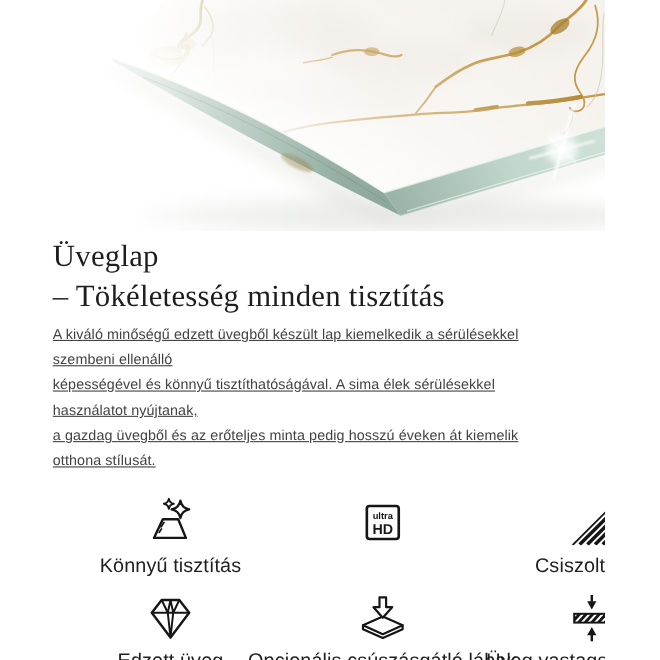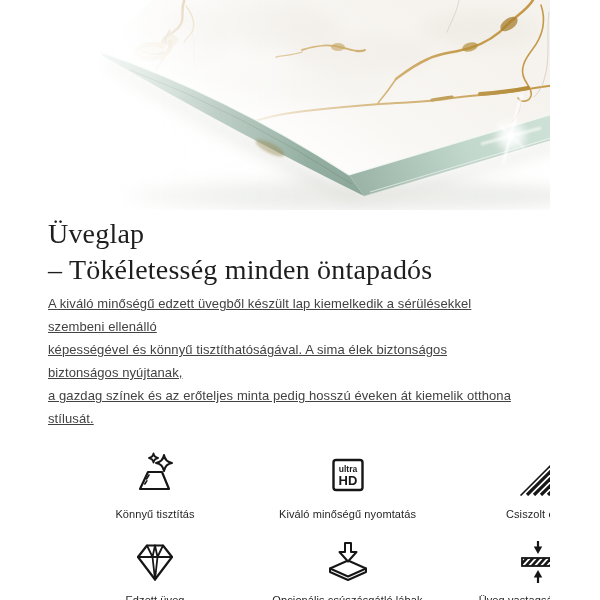--- a/index.html
+++ b/index.html
@@ -23,21 +23,21 @@
   .features{
     display:grid;
     grid-template-columns:190px 195px 185px;
     grid-auto-rows:74px;
     row-gap:12px;
     padding-left:12px;
     margin-top:18px;
   }
   .feature{display:flex;flex-direction:column;align-items:center;}
   .icon-box{height:52px;display:flex;align-items:flex-end;justify-content:center;}
-  .feature .label{margin-top:7px;font-size:11px;line-height:15px;color:#1f1f1f;letter-spacing:.1px;white-space:nowrap;}
+  .feature .label{margin-top:7px;font-size:18px;line-height:15px;color:#1f1f1f;letter-spacing:.1px;white-space:nowrap;}
   .ico{stroke:#161616;fill:none;stroke-width:2.2;stroke-linecap:round;stroke-linejoin:round;}
 </style>
 </head>
 <body>
 
 <div class="page">
 
   <div class="hero">
     <svg width="600" height="210" viewBox="0 0 600 210">
       <defs>
@@ -159,27 +159,27 @@
         <circle r="3.5" fill="#ffffff"></circle>
       </g>
 
       <rect x="0" y="0" width="310" height="210" fill="url(#fadeL)"></rect>
     </svg>
   </div>
 
   <div class="content">
     <div class="title">
       <div>Üveglap</div>
-      <div>– Tökéletesség minden öntapadós</div>
+      <div>– Tökéletesség minden tisztítás</div>
     </div>
 
     <div class="desc">
       <div>A kiváló minőségű edzett üvegből készült lap kiemelkedik a sérülésekkel szembeni ellenálló</div>
-      <div>képességével és könnyű tisztíthatóságával. A sima élek biztonságos biztonságos nyújtanak,</div>
-      <div>a gazdag színek és az erőteljes minta pedig hosszú éveken át kiemelik otthona stílusát.</div>
+      <div>képességével és könnyű tisztíthatóságával. A sima élek sérülésekkel használatot nyújtanak,</div>
+      <div>a gazdag üvegből és az erőteljes minta pedig hosszú éveken át kiemelik otthona stílusát.</div>
     </div>
 
     <div class="features">
 
       <div class="feature">
         <div class="icon-box">
           <svg class="ico" width="48" height="48" viewBox="0 0 48 48">
             <path d="M17,20 L31,20 L38,37 L9,37 Z"></path>
             <path d="M15.5,27 l2.5,-4 M13.8,32 l2,-3.2" stroke-width="1.6"></path>
             <path d="M33,3 Q34.2,9.8 41,11 Q34.2,12.2 33,19 Q31.8,12.2 25,11 Q31.8,9.8 33,3 Z" fill="#ffffff" stroke-width="2"></path>
@@ -190,21 +190,20 @@
       </div>
 
       <div class="feature">
         <div class="icon-box">
           <svg width="48" height="48" viewBox="0 0 48 48">
             <rect x="9.5" y="8" width="29" height="30" rx="2.5" fill="none" stroke="#161616" stroke-width="2.4"></rect>
             <text x="24" y="20" text-anchor="middle" font-family="Liberation Sans, sans-serif" font-size="8.5" font-weight="700" fill="#161616">ultra</text>
             <text x="24" y="33" text-anchor="middle" font-family="Liberation Sans, sans-serif" font-size="13" font-weight="700" fill="#161616">HD</text>
           </svg>
         </div>
-        <div class="label">Kiváló minőségű nyomtatás</div>
       </div>
 
       <div class="feature">
         <div class="icon-box">
           <svg width="48" height="48" viewBox="0 0 48 48">
             <clipPath id="triClip">
                 <path d="M5,44 L44,5 L44,44 Z"></path>
               </clipPath>
             <g clip-path="url(#triClip)" stroke="#161616" stroke-width="3.2">
               <line x1="6" y1="43" x2="43" y2="6"></line>

